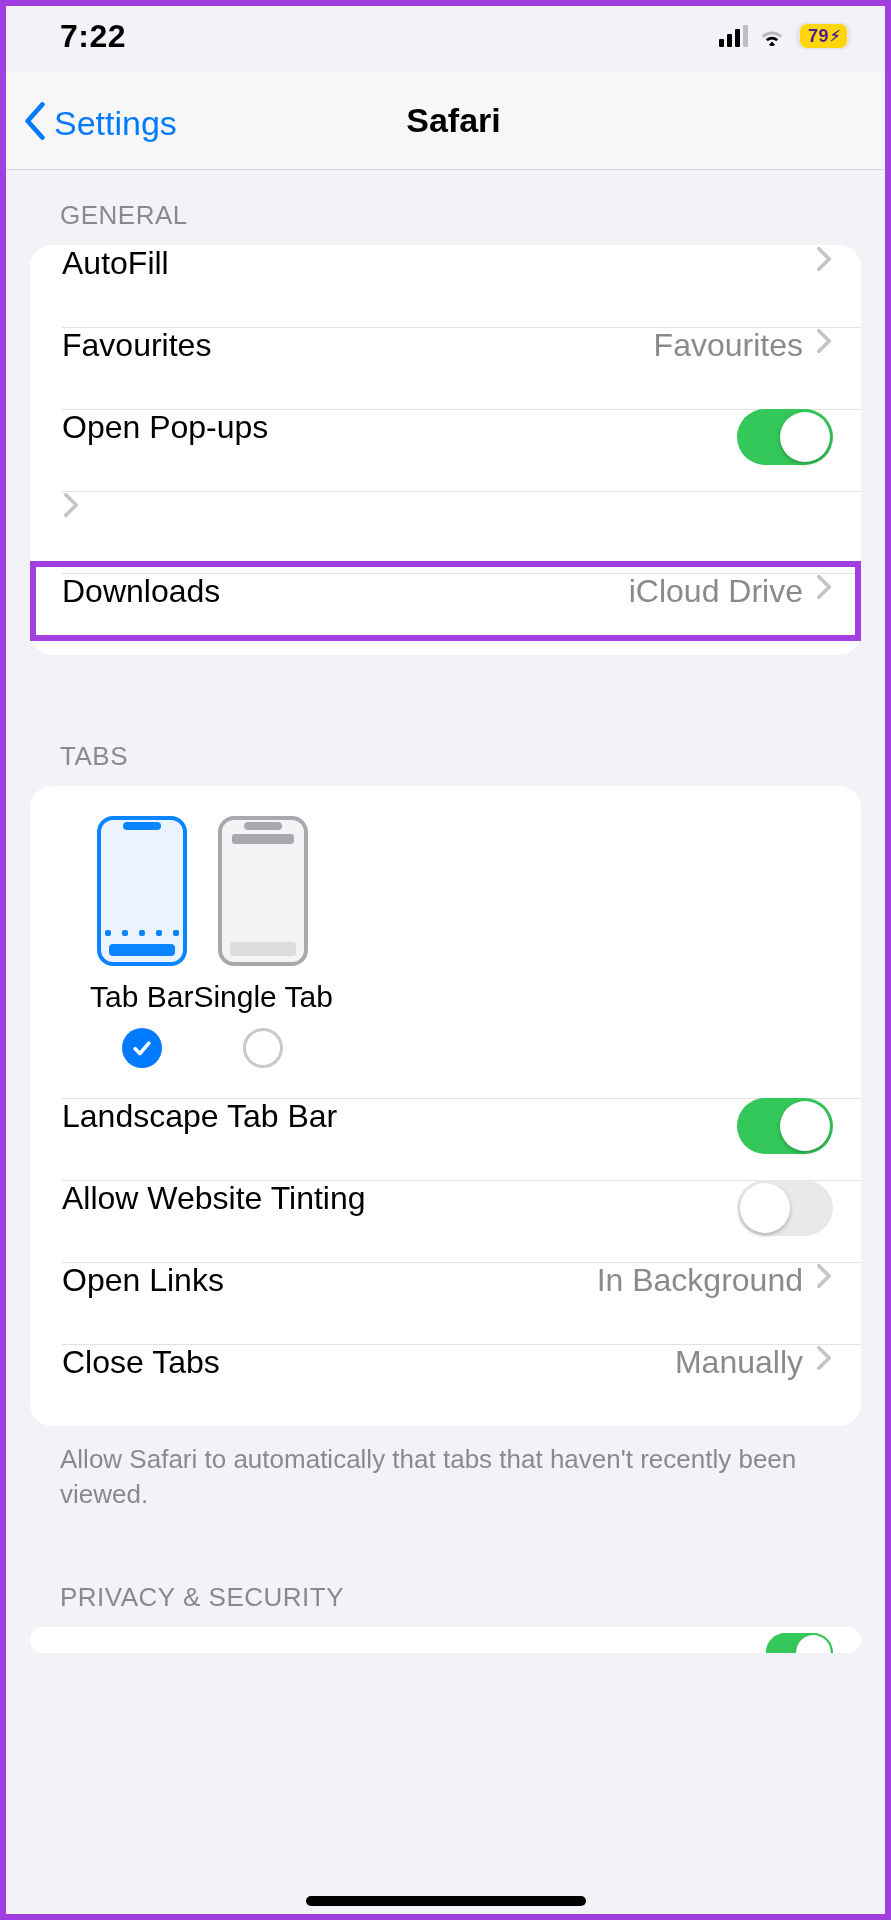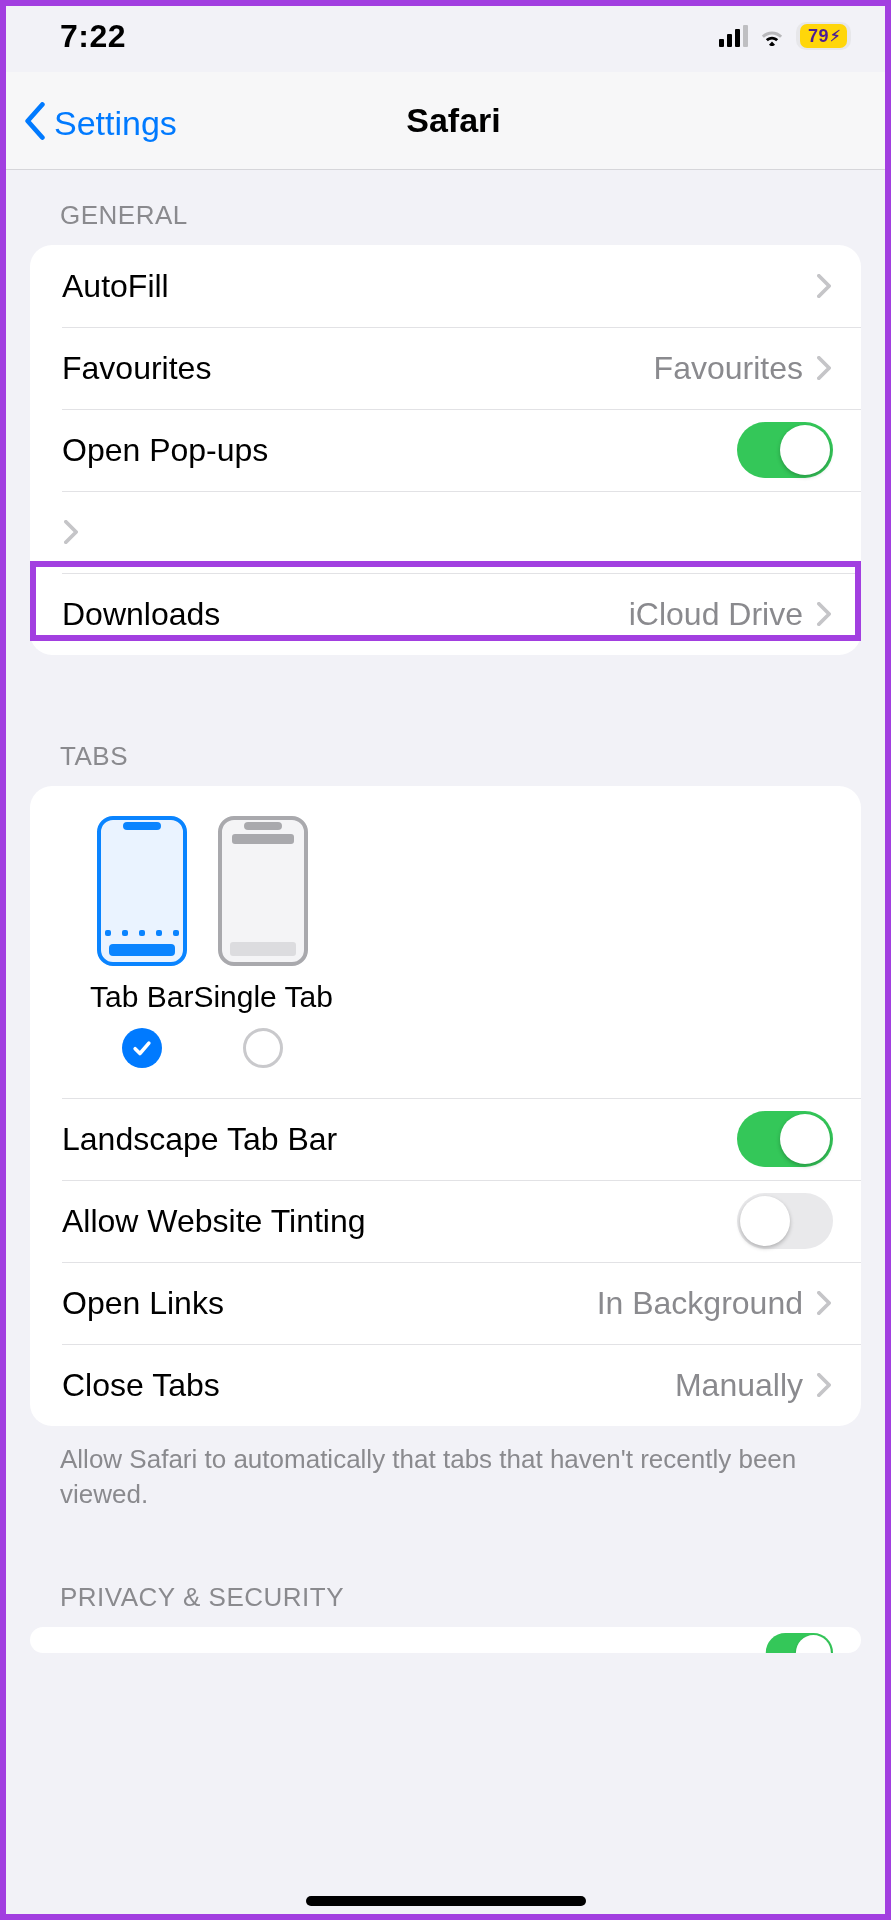--- a/index.html
+++ b/index.html
@@ -86,21 +86,21 @@
   .section-header.first { padding-top:30px; }
 
   
   .group {
     background:#ffffff;
     margin: 0 30px;
     border-radius:22px;
     overflow:hidden;
   }
   .row {
-    display:flex; align-items:center;
+    display:flex; 
     min-height:82px;
     padding: 0 28px 0 32px;
     position:relative;
     cursor:pointer;
     font-size:32px;
     color:#000;
   }
   .row + .row::before {
     content:"";
     position:absolute; top:0; left:32px; right:0;

